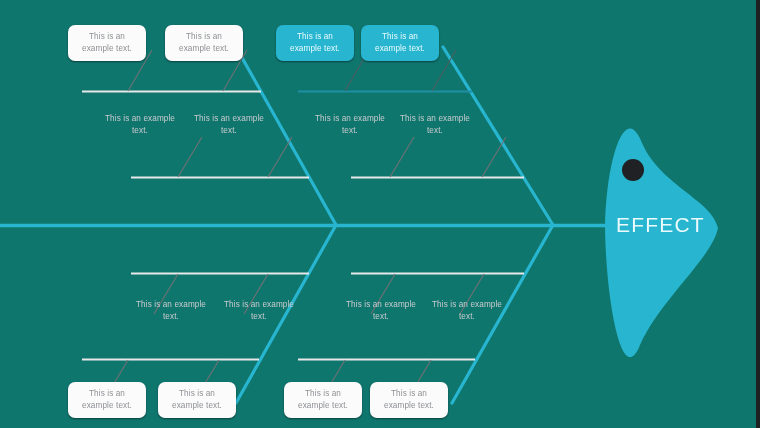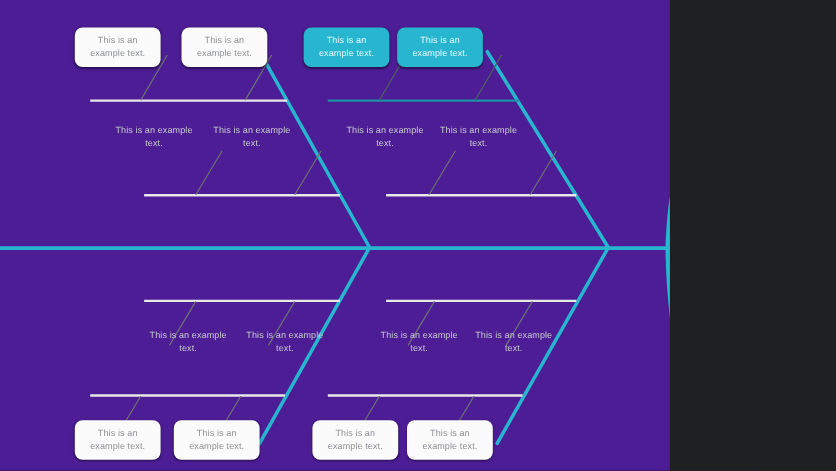--- a/index.html
+++ b/index.html
@@ -2,23 +2,23 @@
 <html><head>
 <meta charset="utf-8">
 <style>
   html, body {
     margin: 0;
     padding: 0;
     background: #1f2022;
   }
   #canvas {
     position: relative;
-    width: 609px;
+    width: 756px;
     height: 428px;
-    background: #4c1d95;
+    background: #0f766e;
     overflow: hidden;
     font-family: "Liberation Sans", sans-serif;
   }
   svg.skeleton {
     position: absolute;
     left: 0; top: 0;
     width: 760px;
     height: 428px;
   }
   .textbox {
@@ -126,14 +126,15 @@
 
   <div class="textbox light" style="left:68px; top:382px;">This is an example text.</div>
   <div class="textbox light" style="left:158px; top:382px;">This is an example text.</div>
 
   <div class="plainlabel" style="left:338px; top:299px;">This is an example text.</div>
   <div class="plainlabel" style="left:424px; top:299px;">This is an example text.</div>
 
   <div class="textbox light" style="left:284px; top:382px;">This is an example text.</div>
   <div class="textbox light" style="left:370px; top:382px;">This is an example text.</div>
 
+  <div class="effect-label" style="left:616px; top:213px;">EFFECT</div>
 
 </div>
 
 </body></html>

